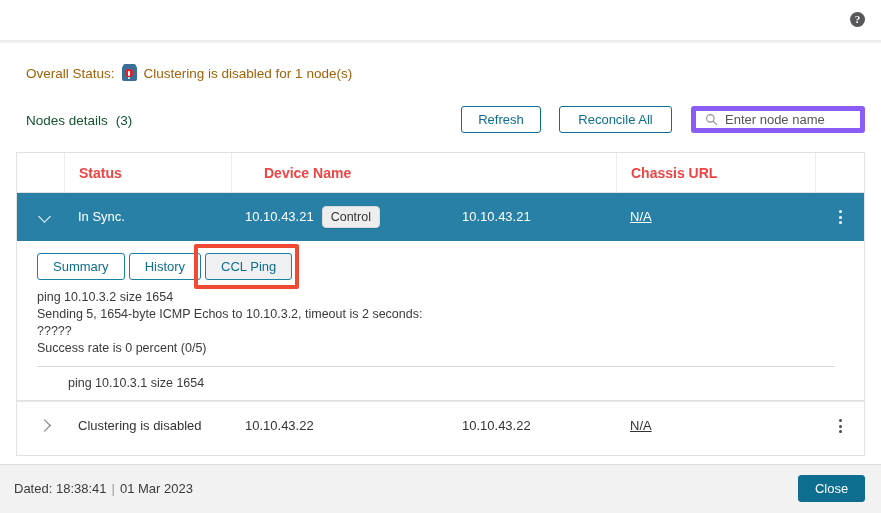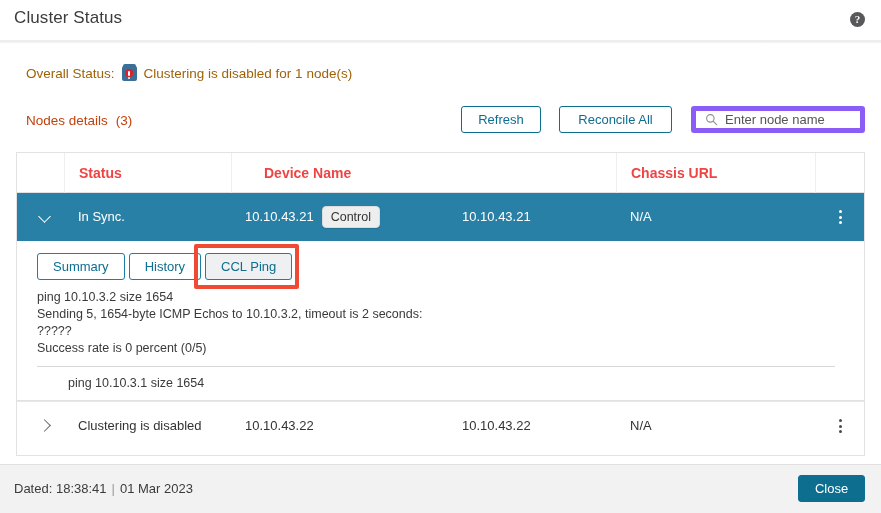--- a/index.html
+++ b/index.html
@@ -61,21 +61,21 @@
     background:#fff; border-radius:1px; z-index:2;
   }
   .status-dev-dot{
     position:absolute; left:6.5px; top:10.5px; width:2px; height:2px;
     background:#fff; border-radius:50%; z-index:2;
   }
 
   
   .nodes-details {
     position:absolute; left:26px; top:113px;
-    font-size:13.5px; color:#c2410c;
+    font-size:13.5px; color:#14532d;
   }
   .nodes-count { margin-left:8px; }
 
   .btn-outline {
     position:absolute; top:106px; height:27px;
     border:1px solid #0d6e8f; border-radius:3px; background:#fff;
     color:#0d6e8f; font-size:13px; font-family:"Liberation Sans", sans-serif;
     cursor:pointer; padding:0 14px; line-height:25px;
   }
   #refresh-button { left:461px; width:80px; }
@@ -119,21 +119,21 @@
   
   .row-selected {
     position:absolute; left:0; top:40px; width:849px; height:48px;
     background:#2980a6; color:#fff;
   }
   .cell { position:absolute; top:0; height:48px; line-height:48px; font-size:13px; }
   .c-chev { left:12px; width:30px; text-align:center; cursor:pointer; }
   .c-status { left:47px; padding-left:14px; }
   .c-device { left:214px; padding-left:14px; display:flex; align-items:center; gap:8px; }
   .c-unit  { left:431px; padding-left:14px; }
-  .c-url   { left:599px; padding-left:14px; }
+  .c-url   { left:599px; padding-left:14px;text-decoration:underline; }
   .c-menu  { left:798px; width:51px; text-align:center; cursor:pointer; }
 
   .badge-control {
     display:inline-block; background:#eeeeee; color:#333;
     border:1px solid #dcdcdc; border-radius:4px;
     font-size:12.5px; line-height:20px; height:22px; padding:0 8px;
     box-shadow:0 1px 1px rgba(0,0,0,.12);
   }
   .kebab {
     display:inline-block; width:4px;
@@ -202,21 +202,20 @@
     color:#fff; font-size:13px; font-family:"Liberation Sans", sans-serif;
     cursor:pointer;
   }
 </style>
 </head>
 <body>
 
 <div class="page">
 
   <div class="titlebar">
-    <div class="page-title">Cluster Status</div>
     <div class="help-icon">?</div>
   </div>
   <div class="title-divider"></div>
 
   <div class="overall-row">
     <span class="overall-label">Overall Status:</span>
     <span class="status-dev-icon">
       <span class="status-dev-bar"></span>
       <span class="status-dev-dot"></span>
     </span>

